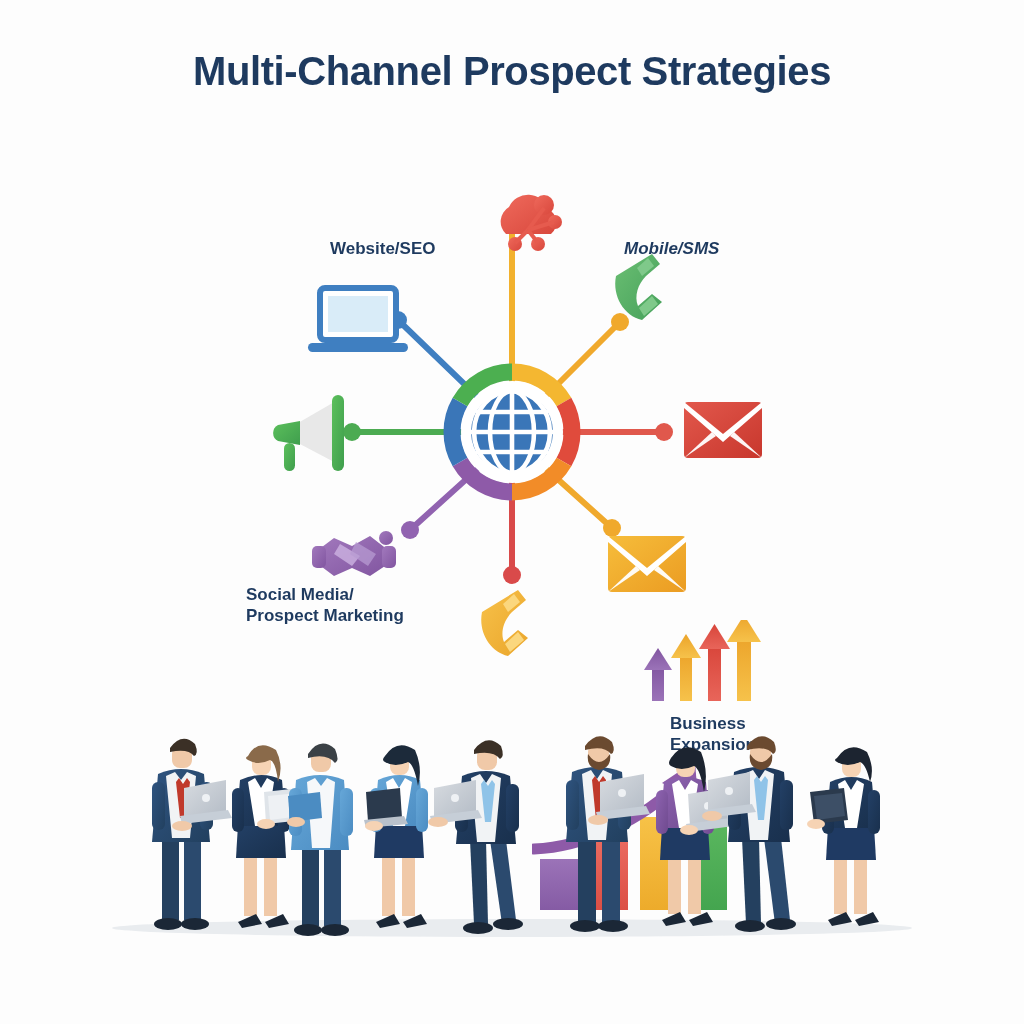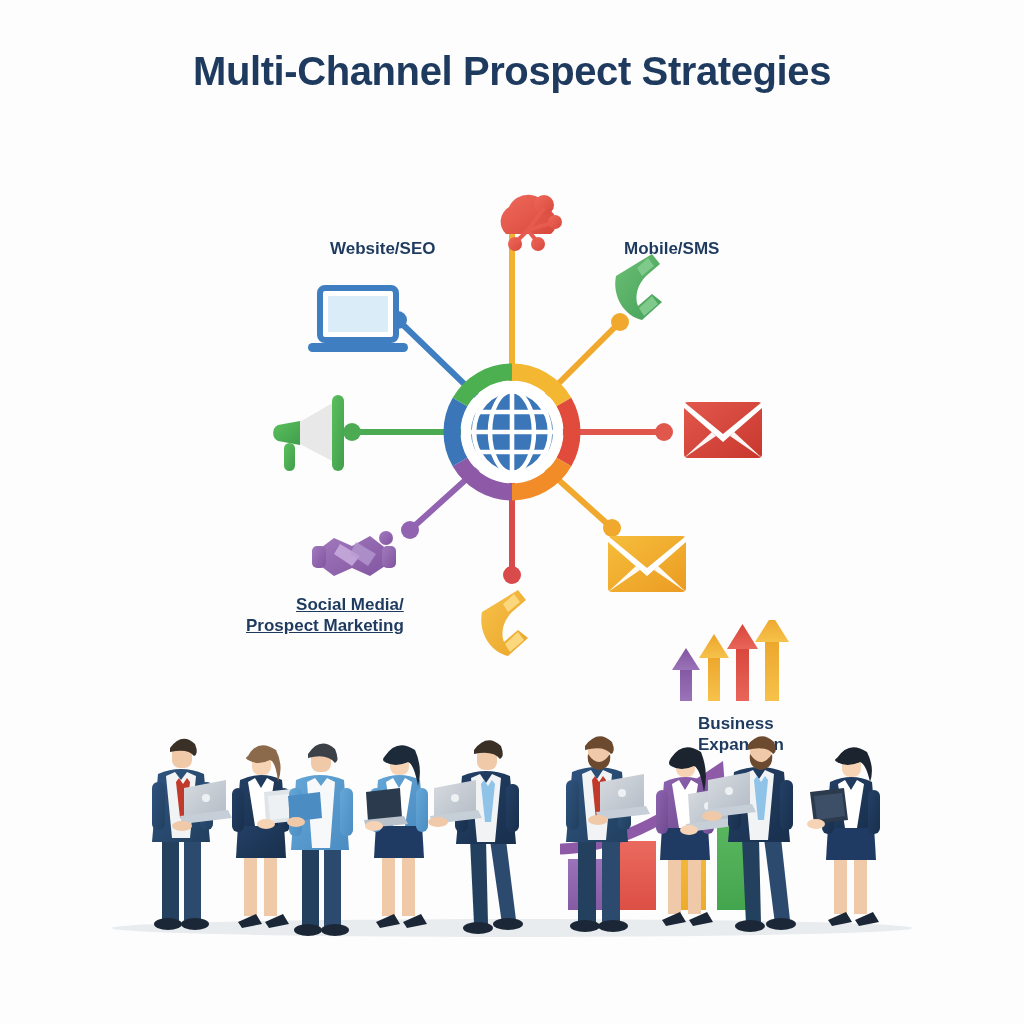--- a/index.html
+++ b/index.html
@@ -53,21 +53,21 @@
     position: absolute;
     font-size: 17px;
     font-weight: bold;
     color: #1e3a5f;
     line-height: 1.26;
     white-space: nowrap;
   }
   
   #growth {
     position: absolute;
-    left: 560px;
+    left: 532px;
     top: 430px;
     width: 270px;
     height: 300px;
     text-decoration: underline;
   }
   #growth-label {
     position: absolute;
     left: 138px;
     top: 93px;
     font-size: 17px;
@@ -246,25 +246,25 @@
                  L 26 68 C 8 64 -4 44 0 24 Z" fill="url(#gPhoneY)"></path>
         <path d="M 32 6 L 38 14 L 26 24 L 21 16 Z" fill="#fbd77e"></path>
         <path d="M 36 44 L 42 52 L 28 64 L 23 56 Z" fill="#fbd77e"></path>
       </g>
     </svg>
 
     <div class="node-label" style="left:330px; top:48px;">
       <span>Website/SEO</span>
     </div>
 
-    <div class="node-label" style="left:624px; top:48px;">
+    <div class="node-label" style="left:624px; top:48px;font-style:italic;">
       <span>Mobile/SMS</span>
     </div>
 
-    <div class="node-label" style="left:246px; top:404px; text-align:right;text-decoration:underline;">
+    <div class="node-label" style="left:246px; top:394px; text-align:left;">
       <span>Social Media/</span><br>
       <span>Prospect Marketing</span>
     </div>
 
     <div id="growth">
       <svg width="270" height="300" viewBox="0 0 270 300">
         <defs>
           <linearGradient id="gArrP" x1="0" y1="1" x2="0" y2="0">
             <stop offset="0" stop-color="#9b73b8"></stop>
               <stop offset="1" stop-color="#8155a0"></stop>

